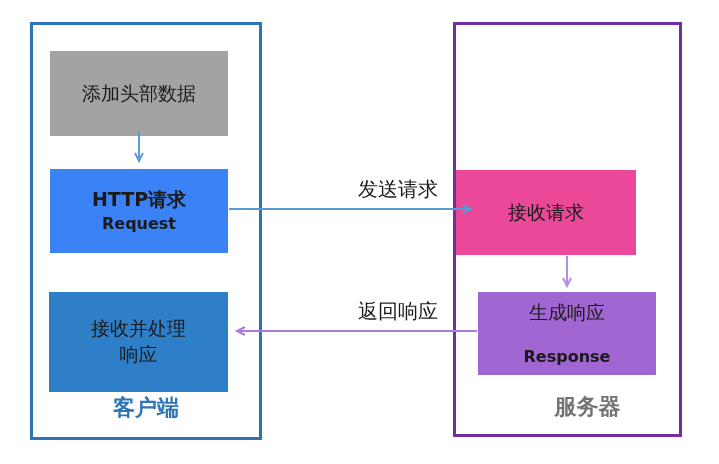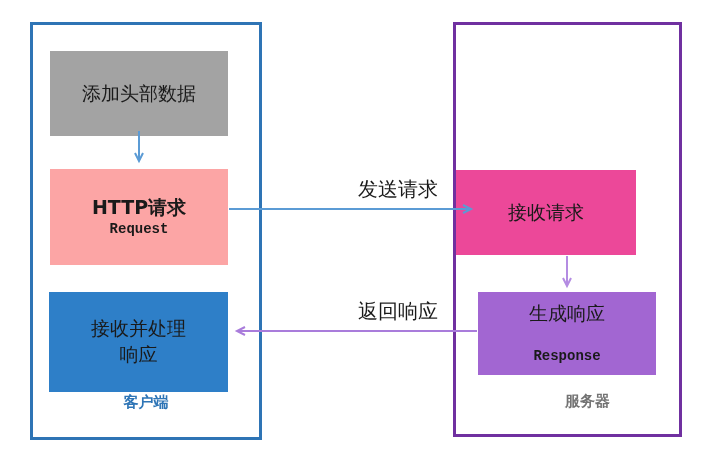--- a/index.html
+++ b/index.html
@@ -35,31 +35,31 @@
     display: flex;
     flex-direction: column;
     align-items: center;
     justify-content: center;
     text-align: center;
     color: #1a1a1a;
     font-size: 19px;
     line-height: 1.35;
     box-sizing: border-box;
   }
-  .node .latin { font-size: 14px; font-family: Liberation Mono, monospace; }
+  .node .latin { font-size: 16px; }
   .bold { font-weight: 700; }
   .box-add-header   { left: 50px;  top: 45px;  width: 178px; height: 85px; background: #a3a3a3; margin-top: 6px; }
-  .box-http-request { left: 50px;  top: 169px; width: 178px; height: 96px; background: #fca5a5; }
+  .box-http-request { left: 50px;  top: 169px; width: 178px; height: 84px; background: #3b82f6; }
   .box-client-recv  { left: 49px;  top: 292px; width: 179px; height: 100px; background: #2E7FC8; }
   .box-srv-recv     { left: 456px; top: 170px; width: 180px; height: 85px; background: #ec4899; }
   .box-srv-resp     { left: 478px; top: 292px; width: 178px; height: 83px; background: #A266D2; gap: 20px; }
   .frame-label {
     position: absolute;
     text-align: center;
-    font-size: 15px;
+    font-size: 22px;
     font-weight: 700;
   }
   .client-label {
     left: 30px; top: 393px; width: 232px;
     color: #2E75B6;
   }
   .server-label {
     left: 453px; top: 392px; width: 269px;
     color: #737373;
   }

